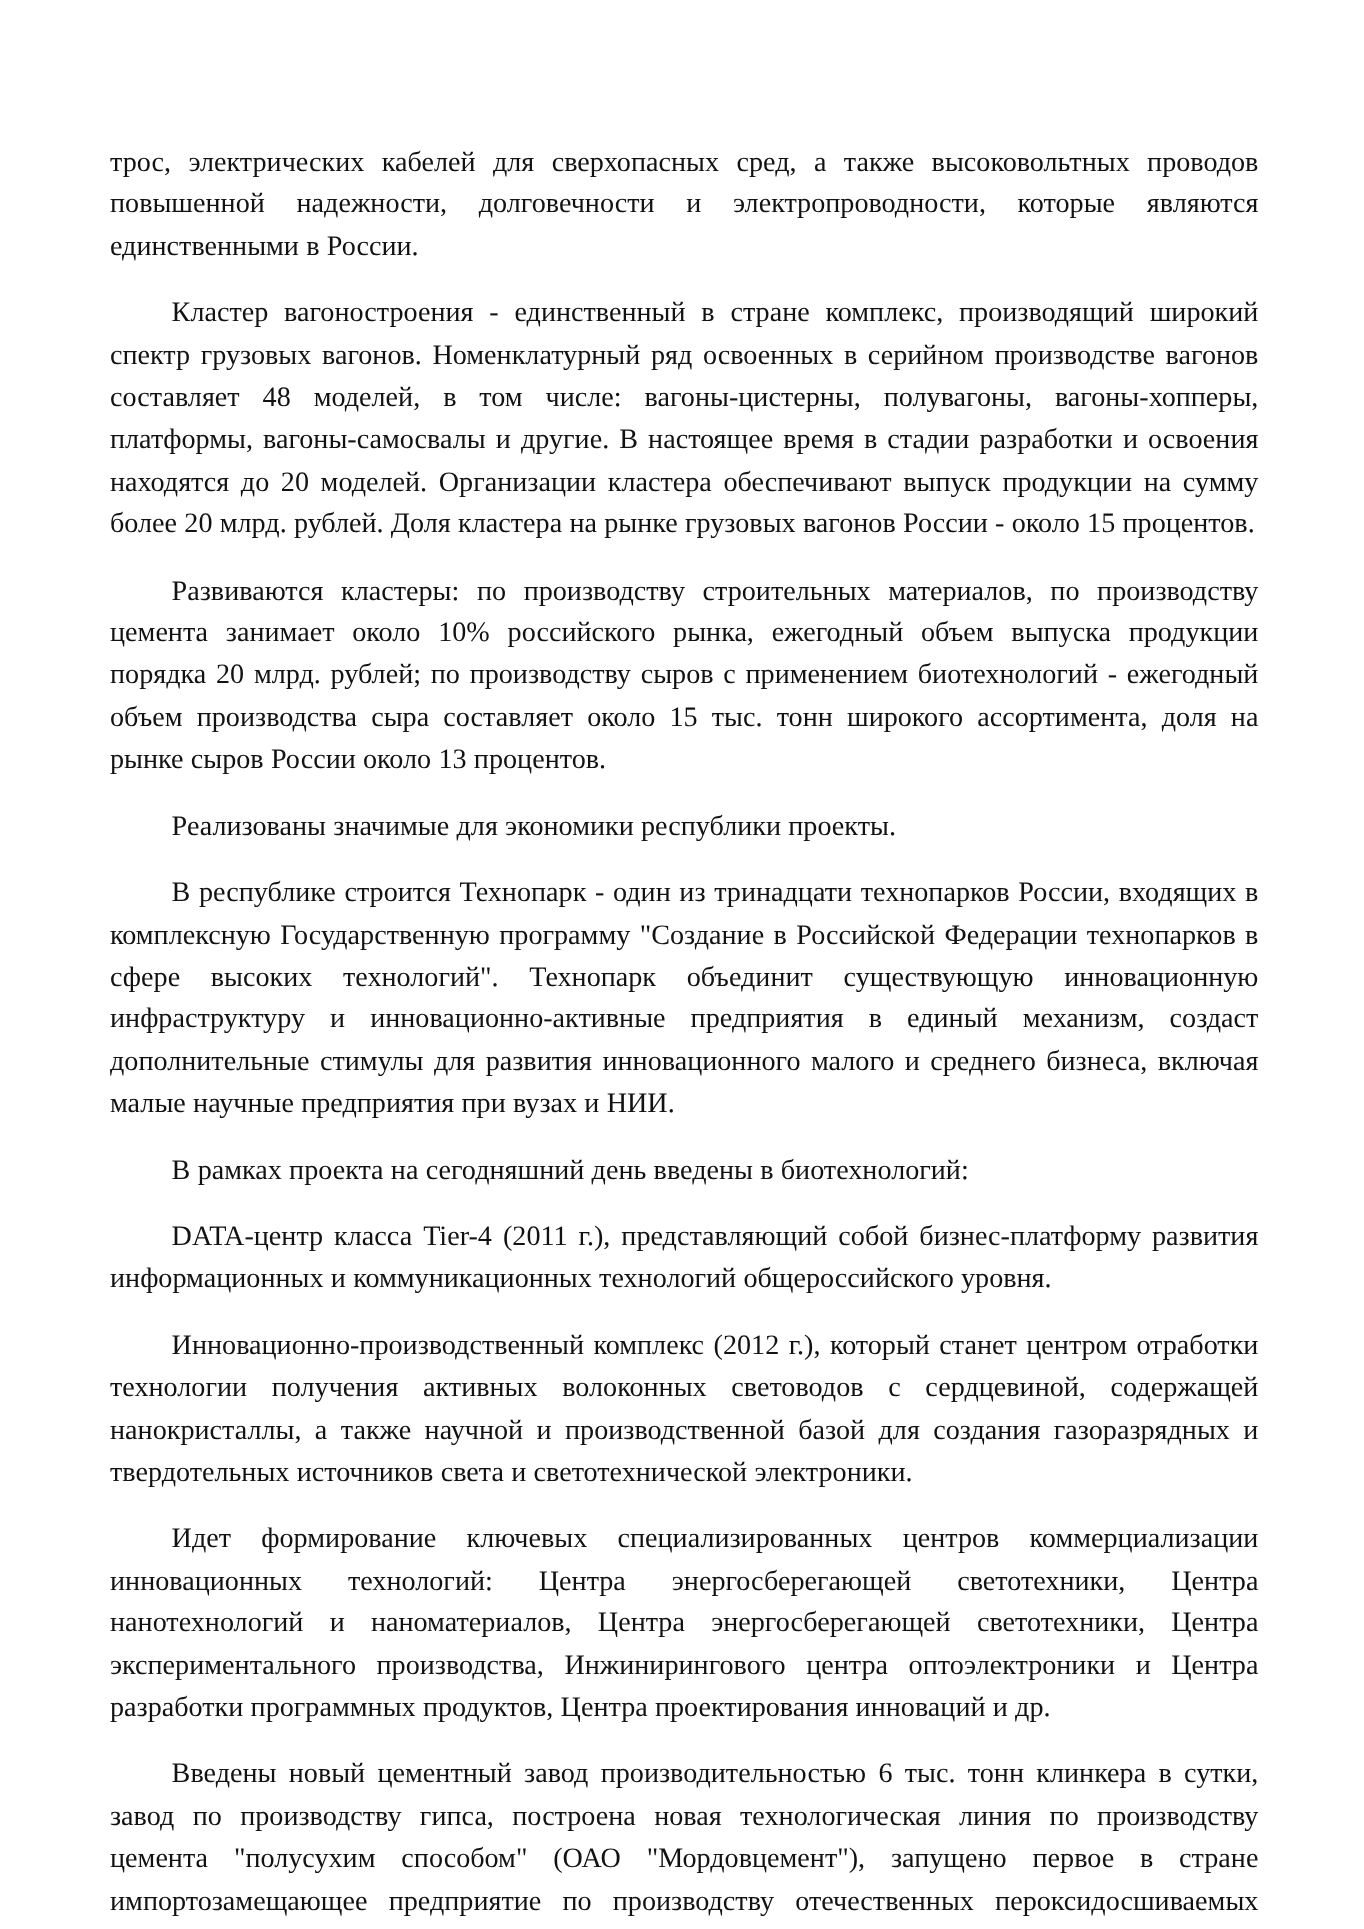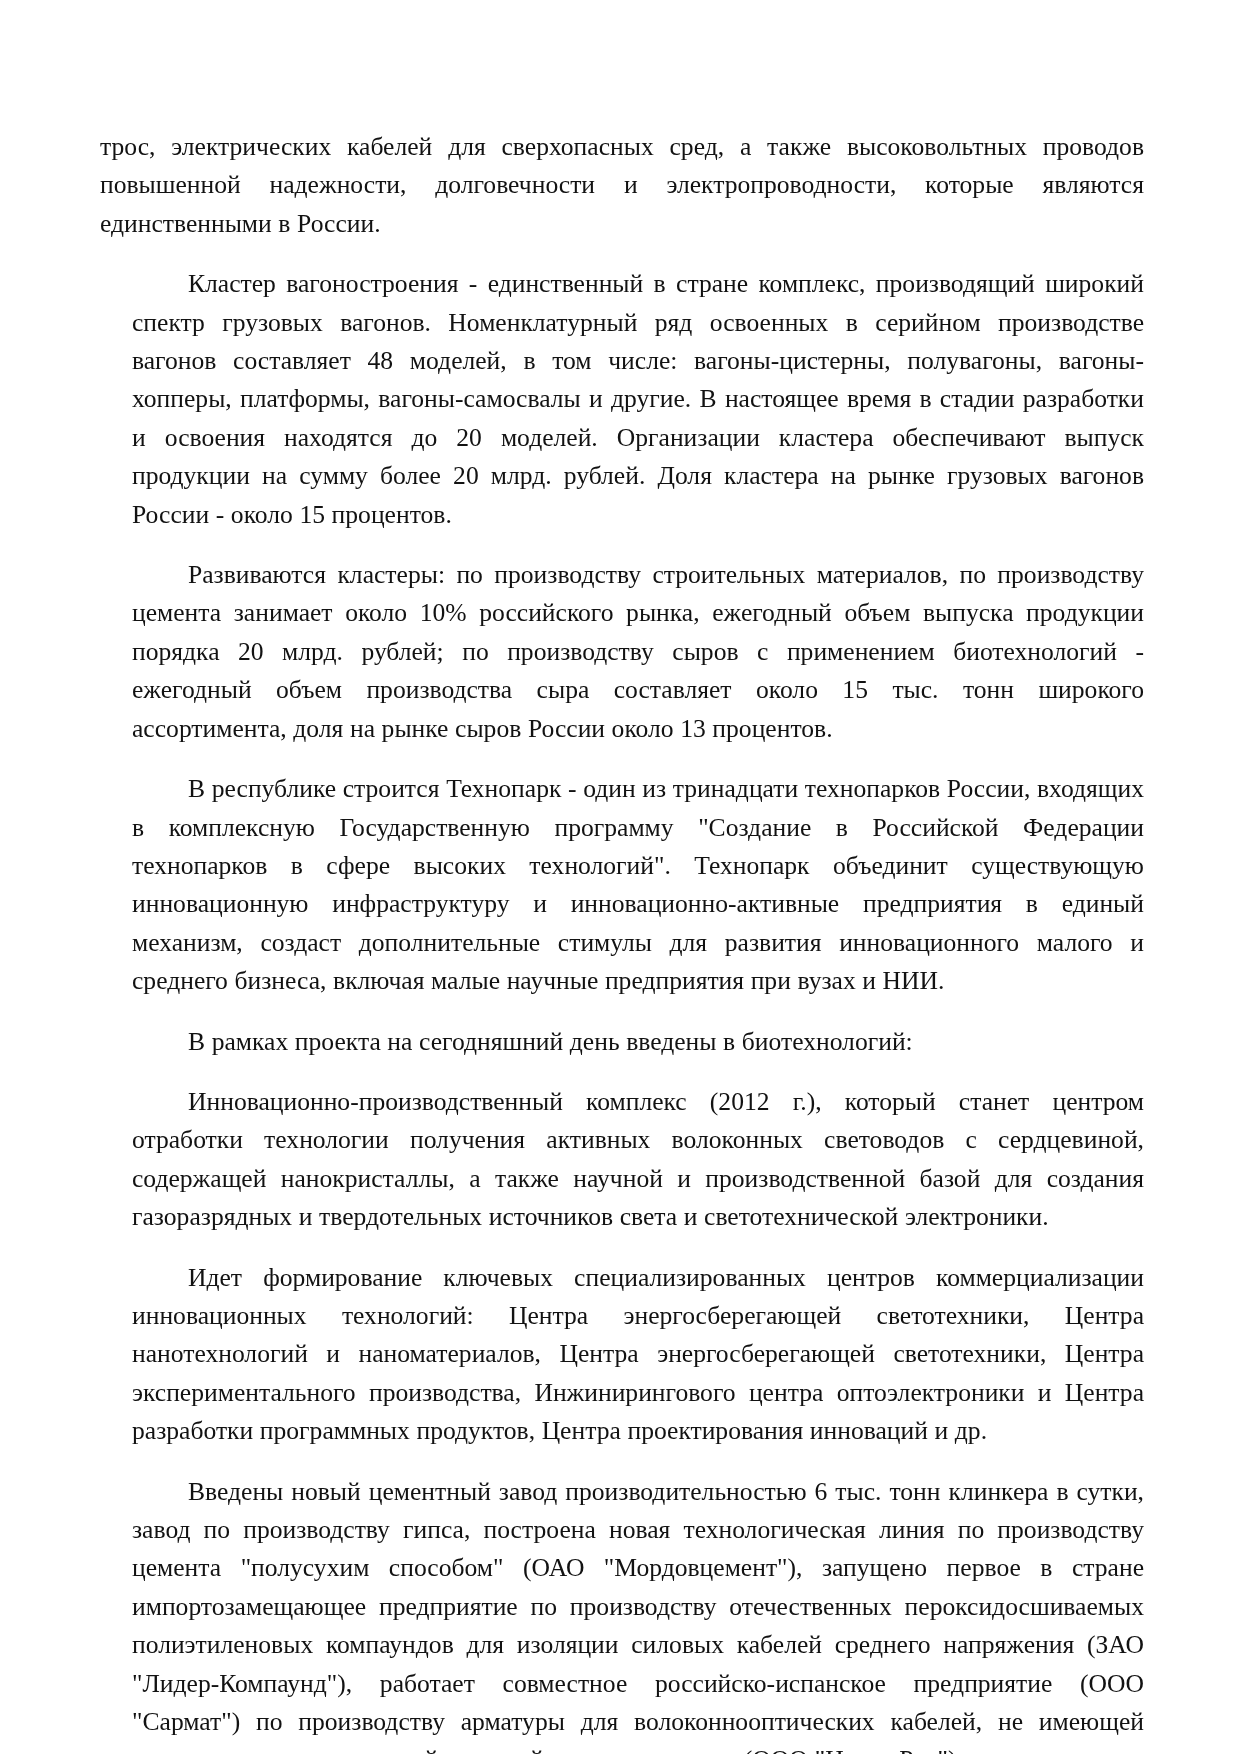--- a/index.html
+++ b/index.html
@@ -28,21 +28,20 @@
     text-align: justify;
     text-justify: inter-word;
     text-indent: 0;
     -webkit-hyphens: none;
     hyphens: none;
     word-spacing: 0.2px;
     color: #121212;
   }
   p.para.indented {
     text-indent: 56px;
-    margin-left: 32px;
   }
   p.para + p.para {
     margin-top: 22px;
   }
   
   .doc-body {
     -webkit-font-smoothing: antialiased;
   }
 </style>
 </head>
@@ -50,25 +49,27 @@
 
 <div class="page">
   <div class="doc-body">
 
     <p class="para">трос, электрических кабелей для сверхопасных сред, а также высоковольтных проводов повышенной надежности, долговечности и электропроводности, которые являются единственными в России.</p>
 
     <p class="para indented">Кластер вагоностроения - единственный в стране комплекс, производящий широкий спектр грузовых вагонов. Номенклатурный ряд освоенных в серийном производстве вагонов составляет 48 моделей, в том числе: вагоны-цистерны, полувагоны, вагоны-хопперы, платформы, вагоны-самосвалы и другие. В настоящее время в стадии разработки и освоения находятся до 20 моделей. Организации кластера обеспечивают выпуск продукции на сумму более 20 млрд. рублей. Доля кластера на рынке грузовых вагонов России - около 15 процентов.</p>
 
     <p class="para indented">Развиваются кластеры: по производству строительных материалов, по производству цемента занимает около 10% российского рынка, ежегодный объем выпуска продукции порядка 20 млрд. рублей; по производству сыров с применением биотехнологий - ежегодный объем производства сыра составляет около 15 тыс. тонн широкого ассортимента, доля на рынке сыров России около 13 процентов.</p>
 
+    <p class="para indented">Реализованы значимые для экономики республики проекты.</p>
 
     <p class="para indented">В республике строится Технопарк - один из тринадцати технопарков России, входящих в комплексную Государственную программу "Создание в Российской Федерации технопарков в сфере высоких технологий". Технопарк объединит существующую инновационную инфраструктуру и инновационно-активные предприятия в единый механизм, создаст дополнительные стимулы для развития инновационного малого и среднего бизнеса, включая малые научные предприятия при вузах и НИИ.</p>
 
     <p class="para indented">В рамках проекта на сегодняшний день введены в биотехнологий:</p>
 
+    <p class="para indented">DATA-центр класса Tier-4 (2011 г.), представляющий собой бизнес-платформу развития информационных и коммуникационных технологий общероссийского уровня.</p>
 
     <p class="para indented">Инновационно-производственный комплекс (2012 г.), который станет центром отработки технологии получения активных волоконных световодов с сердцевиной, содержащей нанокристаллы, а также научной и производственной базой для создания газоразрядных и твердотельных источников света и светотехнической электроники.</p>
 
     <p class="para indented">Идет формирование ключевых специализированных центров коммерциализации инновационных технологий: Центра энергосберегающей светотехники, Центра нанотехнологий и наноматериалов, Центра энергосберегающей светотехники, Центра экспериментального производства, Инжинирингового центра оптоэлектроники и Центра разработки программных продуктов, Центра проектирования инноваций и др.</p>
 
     <p class="para indented">Введены новый цементный завод производительностью 6 тыс. тонн клинкера в сутки, завод по производству гипса, построена новая технологическая линия по производству цемента "полусухим способом" (ОАО "Мордовцемент"), запущено первое в стране импортозамещающее предприятие по производству отечественных пероксидосшиваемых полиэтиленовых компаундов для изоляции силовых кабелей среднего напряжения (ЗАО "Лидер-Компаунд"), работает совместное российско-испанское предприятие (ООО "Сармат") по производству арматуры для волоконнооптических кабелей, не имеющей аналогов в стране, и российско-корейское предприятие (ООО "Непес Рус") по производству широкого спектра светодиодных светильников.</p>
 
   </div>
 </div>
 

